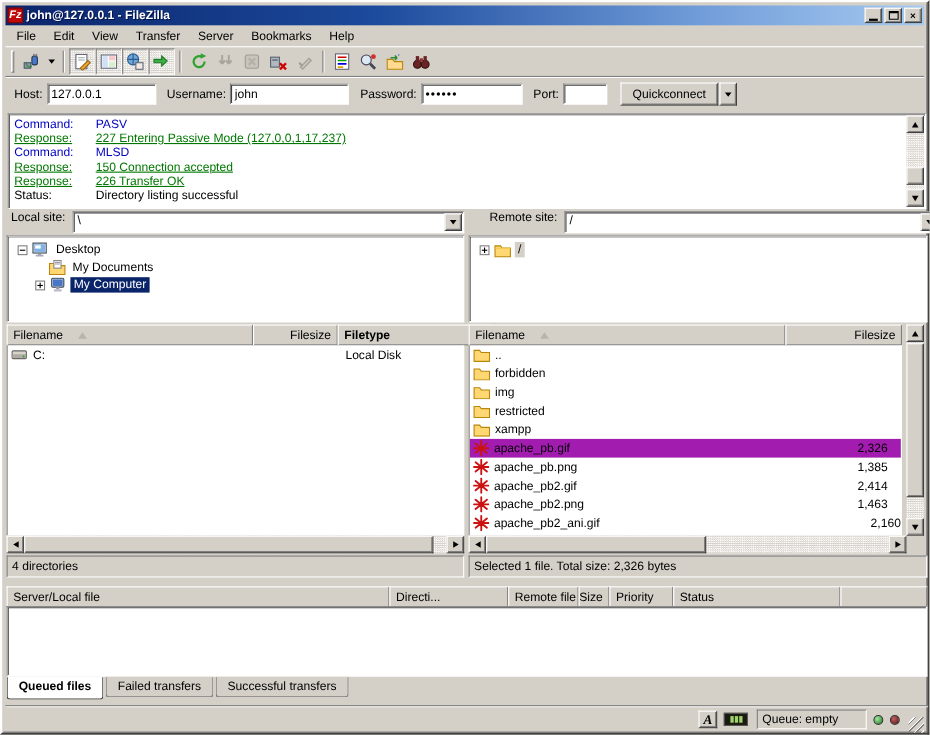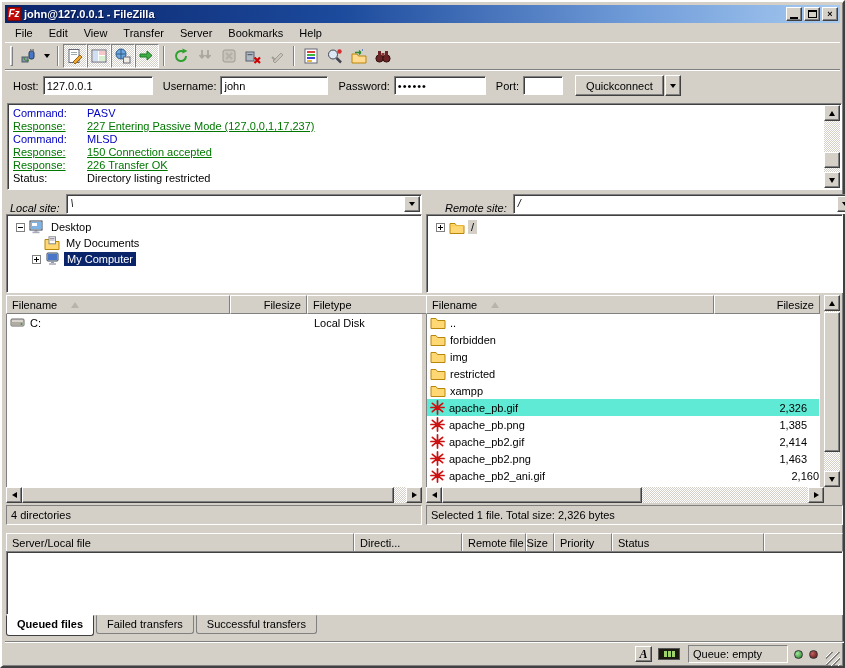--- a/index.html
+++ b/index.html
@@ -55,21 +55,21 @@
   
   .vscroll{position:absolute;width:16px;background:repeating-conic-gradient(#fff 0% 25%, #d4d0c8 0% 50%) 0 0/2px 2px;}
   .hscroll{position:absolute;height:16px;background:repeating-conic-gradient(#fff 0% 25%, #d4d0c8 0% 50%) 0 0/2px 2px;}
   .sbtn{position:absolute;width:16px;height:16px;display:flex;align-items:center;justify-content:center;}
   .thumb{position:absolute;background:#d4d0c8;}
   .tri-up{width:0;height:0;border-left:3px solid transparent;border-right:3px solid transparent;border-bottom:5px solid #000;}
   .tri-down{width:0;height:0;border-left:3px solid transparent;border-right:3px solid transparent;border-top:5px solid #000;}
   .tri-left{width:0;height:0;border-top:3px solid transparent;border-bottom:3px solid transparent;border-right:5px solid #000;}
   .tri-right{width:0;height:0;border-top:3px solid transparent;border-bottom:3px solid transparent;border-left:5px solid #000;}
   
-  .site-row{position:absolute;top:190px;height:22px;display:flex;align-items:flex-end;font-style:italic;}
+  .site-row{position:absolute;top:190px;height:22px;display:flex;align-items:flex-start;}
   .combo{position:relative;flex:1;height:20px;background:#fff;border:1px solid;border-color:#808080 #fff #fff #808080;
     box-shadow:inset 1px 1px 0 #404040;padding:2px 18px 0 4px;white-space:nowrap;}
   .combo-btn{position:absolute;right:1px;top:1px;width:16px;height:16px;display:flex;align-items:center;justify-content:center;}
   .tree{position:absolute;top:212px;height:79px;background:#fff;}
   .tree-inner{position:absolute;inset:1px;background:#fff;overflow:hidden;padding-top:3px;}
   .tree-item{display:flex;align-items:center;height:16px;white-space:nowrap;}
   .expander{width:9px;height:9px;background:#fff;border:1px solid #808080;position:relative;flex:none;margin-right:4px;}
   .expander::before{content:"";position:absolute;left:1px;top:3px;width:5px;height:1px;background:#000;}
   .expander.plus::after{content:"";position:absolute;left:3px;top:1px;width:1px;height:5px;background:#000;}
   .tree-label{padding:1px 3px;margin-left:3px;}
@@ -79,21 +79,21 @@
   .lheader{position:absolute;top:293px;height:19px;display:flex;}
   .hcol{height:19px;display:flex;align-items:center;padding:0 5px;overflow:hidden;white-space:nowrap;
     border:1px solid;border-color:#fff #808080 #808080 #fff;background:#d4d0c8;flex:none;}
   .hcol.right{justify-content:flex-end;}
   .sort-asc{width:0;height:0;border-left:4px solid transparent;border-right:4px solid transparent;
     border-bottom:6px solid #b8b4ac;margin-left:14px;}
   
   .listbody{position:absolute;top:312px;height:173px;background:#fff;border-left:1px solid #808080;border-right:1px solid #fff;overflow:hidden;}
   .lrow{display:flex;align-items:center;height:17px;white-space:nowrap;}
   .lrow .icon{flex:none;margin:0 4px 0 3px;}
-  .lrow.sel{background:#5eead4;}
+  .lrow.sel{background:#a21caf;}
   .cell{overflow:hidden;}
   
   .pane-status{position:absolute;top:503px;height:20px;border:1px solid;border-color:#808080 #fff #fff #808080;
     background:#d4d0c8;display:flex;align-items:center;padding:0 4px;}
   
   .queue-header{position:absolute;left:4px;top:531px;height:19px;display:flex;width:695px;}
   .queue-body{position:absolute;left:4px;top:549px;width:837px;height:64px;background:#fff;
     border:1px solid;border-color:#808080 #fff #fff #808080;box-shadow:inset 1px 1px 0 #404040;}
   
   .tabs{position:absolute;left:4px;top:613px;height:21px;display:flex;align-items:flex-start;}
@@ -249,21 +249,21 @@
           <circle cx="11.5" cy="10.5" r="3.6" fill="#6a2424" stroke="#351010"></circle>
           <rect x="3" y="3" width="3" height="5" fill="#6a2424"></rect>
           <rect x="10" y="3" width="3" height="5" fill="#6a2424"></rect>
           <rect x="6.5" y="5" width="3" height="3" fill="#8a3434"></rect>
         </svg>
     </span>
   </div>
 
   <div class="abs qcbar">
     <span class="qclabel" style="margin-left:2px">Host:</span>
-    <input class="qcinput" style="width: 110px;" value="127.0.0.1">
+    <input class="qcinput" style="width: 99px;" value="127.0.0.1">
     <span class="qclabel">Username:</span>
     <input class="qcinput" style="width: 108px;" value="john">
     <span class="qclabel">Password:</span>
     <input class="qcinput" style="width: 92px; letter-spacing: 1px;" value="••••••">
     <span class="qclabel">Port:</span>
     <input class="qcinput" style="width: 40px;" value="">
     <span class="qcbtn raised">Quickconnect</span>
     <span class="qcbtn-arrow raised">
         <span class="dd-arrow"></span>
       </span>
@@ -286,21 +286,21 @@
       <div class="log-row t-response">
           <span class="log-label">Response:</span>
           <span>150 Connection accepted</span>
         </div>
       <div class="log-row t-response">
           <span class="log-label">Response:</span>
           <span>226 Transfer OK</span>
         </div>
       <div class="log-row t-status">
           <span class="log-label">Status:</span>
-          <span>Directory listing restricted</span>
+          <span>Directory listing successful</span>
         </div>
     </div>
     <div class="vscroll" style="right:1px;top:1px;bottom:1px;">
       <span class="sbtn raised" style="top:0;right:0;">
           <span class="tri-up"></span>
         </span>
       <span class="thumb raised" style="top:47px;height:16px;left:0;right:0;"></span>
       <span class="sbtn raised" style="bottom:0;right:0;">
           <span class="tri-down"></span>
         </span>
@@ -376,21 +376,21 @@
   </div>
 
   <div class="lheader" style="left:4px;width:416px;">
     <span class="hcol" style="width:224px;">
         <span>Filename</span>
         <span class="sort-asc"></span>
       </span>
     <span class="hcol right" style="width:77px;">
         <span>Filesize</span>
       </span>
-    <span class="hcol" style="width:129px;">
+    <span class="hcol" style="width:129px;font-weight:bold;">
         <span>Filetype</span>
       </span>
     <span class="hcol" style="width:10px;padding:0 2px;">
         <span>L</span>
       </span>
   </div>
 
   <div class="listbody" style="left:4px;width:416px;">
     <div class="lrow">
       <svg class="icon" width="16" height="16" viewBox="0 0 16 16">

